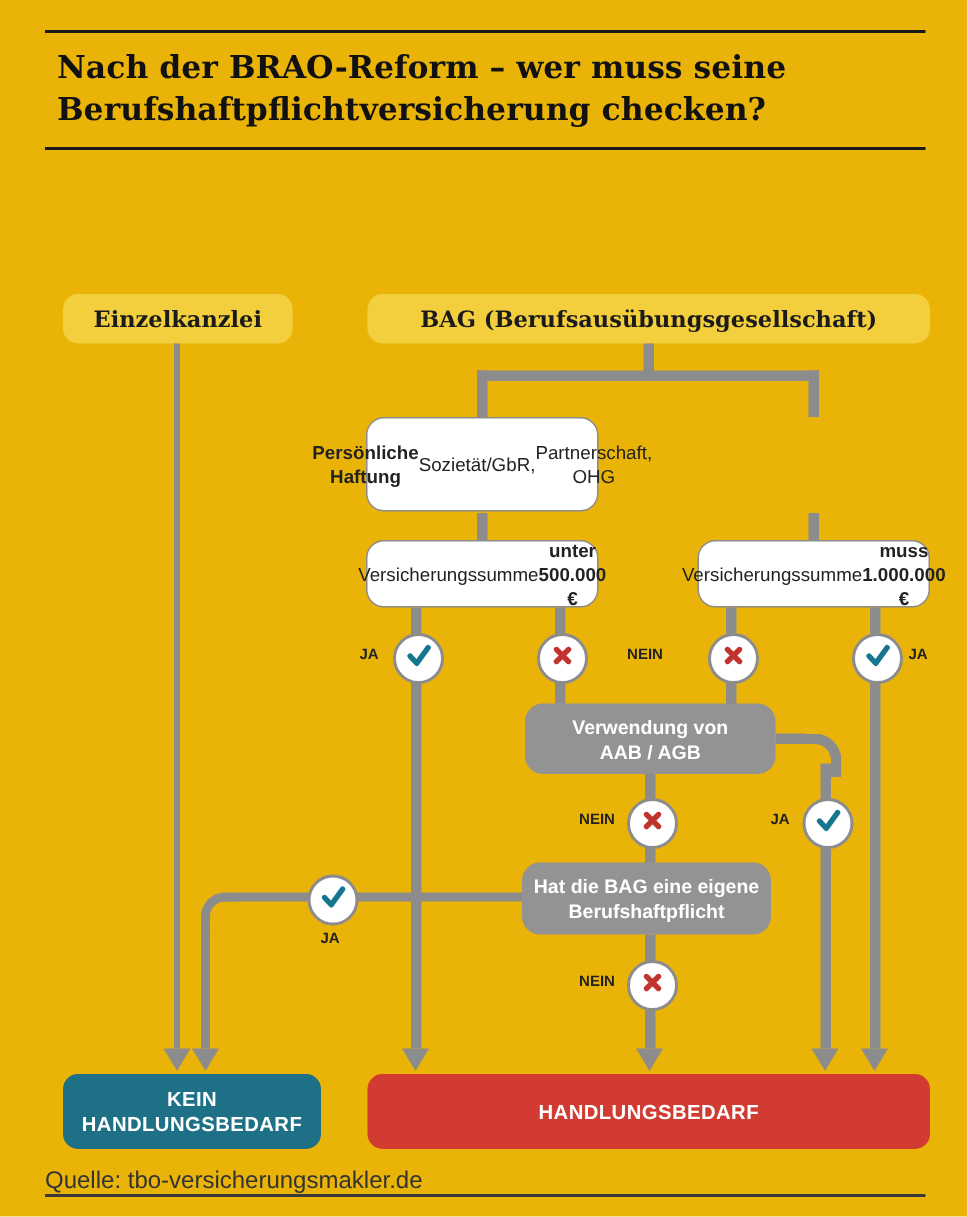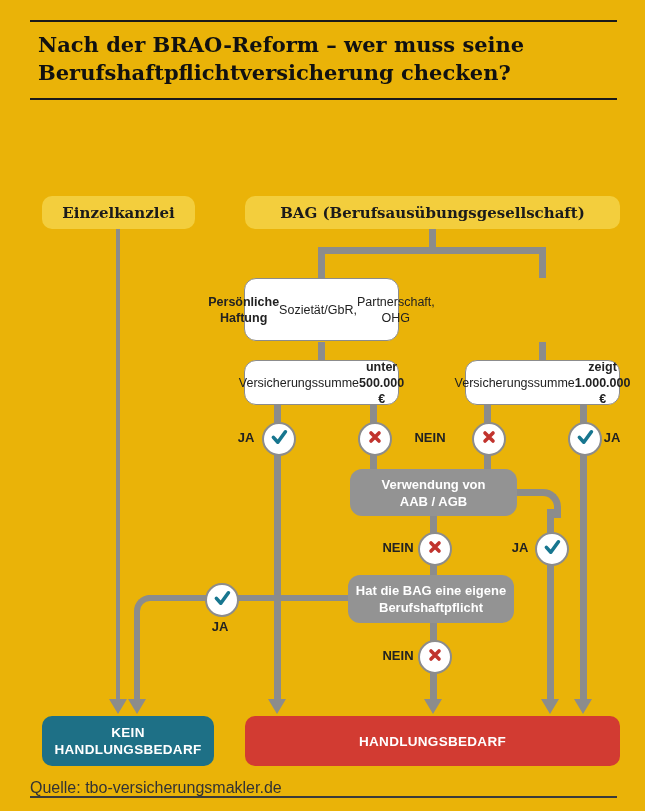--- a/index.html
+++ b/index.html
@@ -33,21 +33,21 @@
   .elbow-l{position:absolute;width:20px;height:20px;border-left:6px solid var(--line);
         border-top:6px solid var(--line);border-top-left-radius:16px;z-index:1;}
   .elbow-r{position:absolute;width:22px;height:22px;border-right:7px solid var(--line);
         border-top:7px solid var(--line);border-top-right-radius:18px;z-index:1;}
   .arrow{position:absolute;width:0;height:0;border-left:9px solid transparent;
         border-right:9px solid transparent;border-top:15px solid var(--line);z-index:2;}
   
   .circ{position:absolute;width:30px;height:30px;border-radius:50%;background:#fff;
         border:2px solid var(--line);z-index:4;display:flex;align-items:center;justify-content:center;}
   .circ svg{width:24px;height:24px;}
-  .lbl{position:absolute;transform:translate(-50%,-50%);font-size:13px;font-weight:600;
+  .lbl{position:absolute;transform:translate(-50%,-50%);font-size:10px;font-weight:600;
         color:#222;z-index:4;white-space:nowrap;}
   .src{position:absolute;left:30px;top:779px;font-size:16px;color:#333;}
 </style>
 </head>
 <body>
 
 <div class="page">
 
   <div class="rule" style="left:30px;top:20px;width:587px;"></div>
   <div class="title" style="top:31px;">
@@ -100,21 +100,21 @@
     <div class="b">Persönliche Haftung</div>
     <div>Sozietät/GbR,</div>
     <div>Partnerschaft, OHG</div>
   </div>
   <div class="wbox" style="left:244px;top:360px;width:153px;height:43px;">
     <div>Versicherungssumme</div>
     <div class="b">unter 500.000 €</div>
   </div>
   <div class="wbox" style="left:465px;top:360px;width:153px;height:43px;">
     <div>Versicherungssumme</div>
-    <div class="b">zeigt 1.000.000 €</div>
+    <div class="b">muss 1.000.000 €</div>
   </div>
 
   <div class="gbox" style="left:350px;top:469px;width:167px;height:47px;">
     <div class="n">Verwendung von</div>
     <div class="b">AAB / AGB</div>
   </div>
   <div class="gbox" style="left:348px;top:575px;width:166px;height:48px;">
     <div><span class="n">Hat die BAG eine </span><span class="b">eigene</span></div>
     <div class="b">Berufshaftpflicht</div>
   </div>

